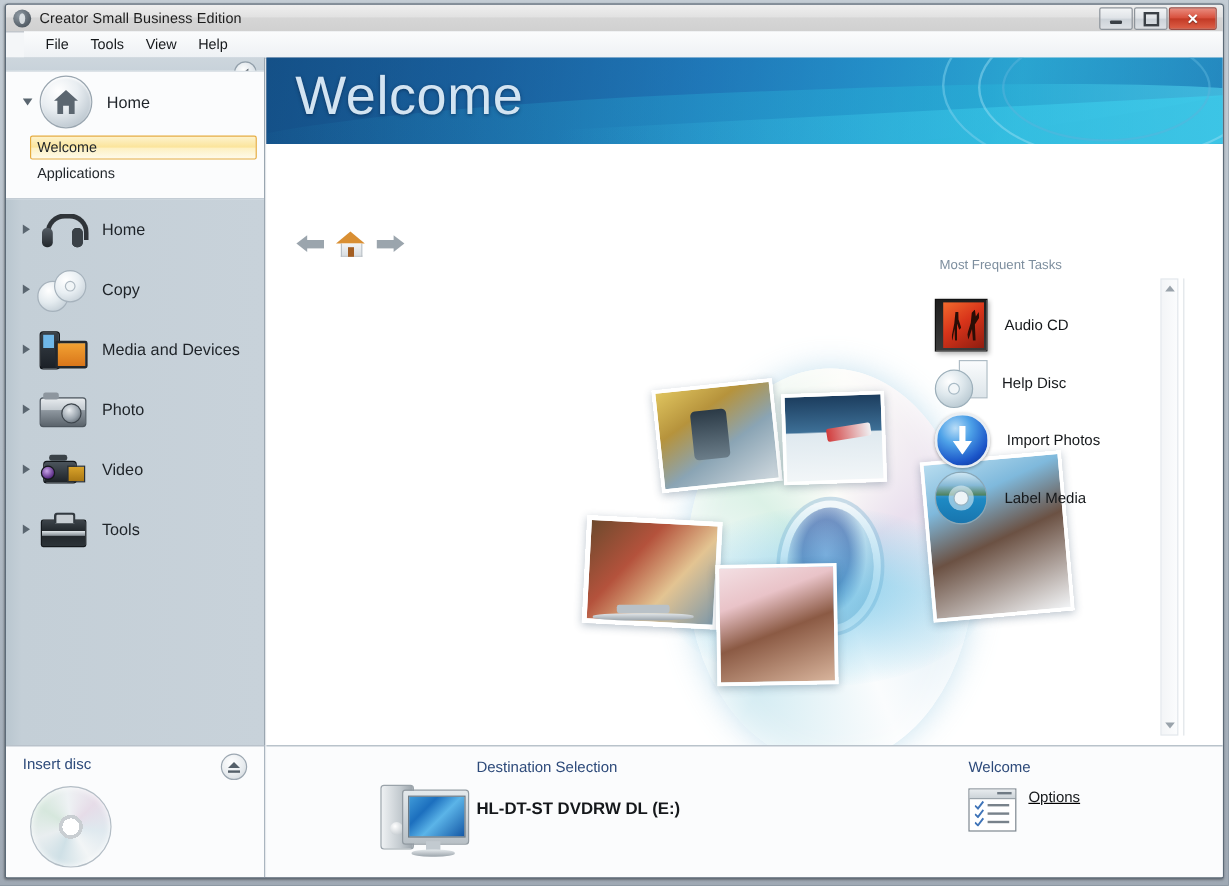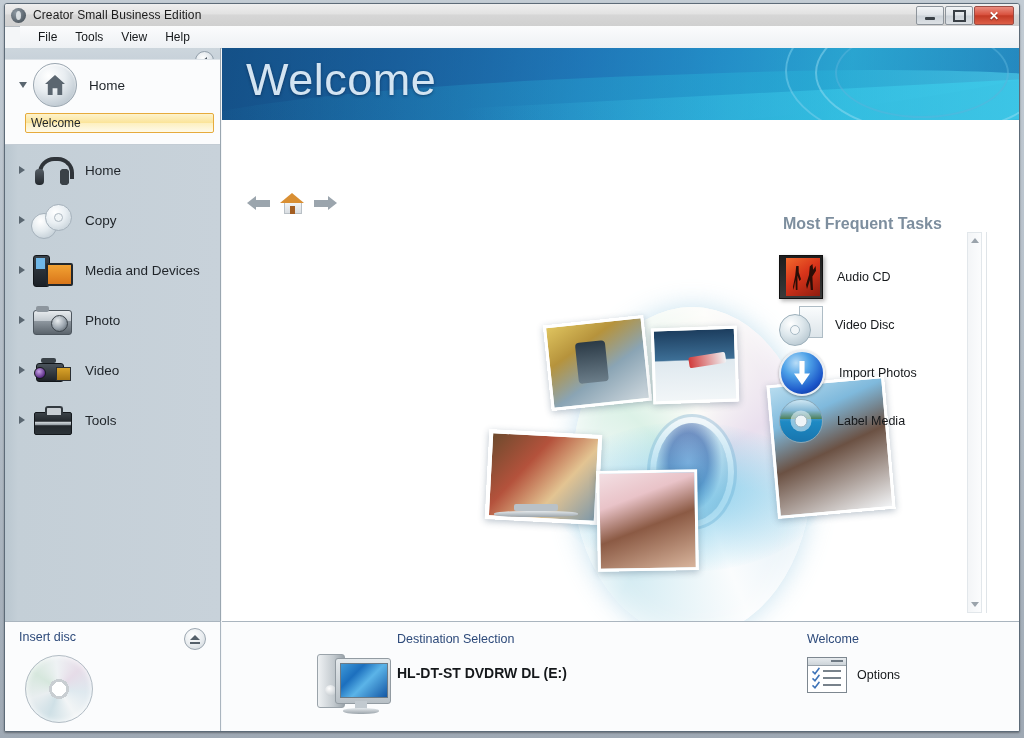--- a/index.html
+++ b/index.html
@@ -225,21 +225,21 @@
      background:linear-gradient(to right,#f3f5f7,#fbfcfd);border:1px solid #e2e7eb;box-sizing:border-box;}
   .vsarr{position:absolute;left:0;right:0;height:15px;display:flex;align-items:center;justify-content:center;cursor:pointer;}
   .vsarr.up{top:0;}.vsarr.dn{bottom:0;}
   .vsarr i{width:0;height:0;border-left:4px solid transparent;border-right:4px solid transparent;}
   .vsarr.up i{border-bottom:5px solid #9aa3ab;}
   .vsarr.dn i{border-top:5px solid #9aa3ab;}
   .divline{position:absolute;right:32px;top:112px;bottom:8px;width:1px;background:#dfe4e8;}
 
   
   .tasks{position:absolute;right:10px;top:95px;width:262px;}
-  .tasks h3{margin:0 0 20px 36px;font-size:16px;font-weight:bold;color:#7d8e9e;}
+  .tasks h3{margin:0 0 20px 36px;font-size:11px;font-weight:normal;color:#7d8e9e;}
   .task{display:flex;align-items:center;height:48px;margin-left:32px;cursor:pointer;}
   .tico{width:42px;height:42px;position:relative;flex:0 0 auto;margin-right:14px;}
   .tlabel{font-size:12.5px;color:#15181b;}
 
   
   .t-audio{background:linear-gradient(to bottom,#1d1d1d,#3a3a3a);border:1px solid #111;
      box-shadow:2px 2px 4px rgba(0,0,0,.3);}
   .t-audio:after{content:"";position:absolute;left:6px;top:2px;right:2px;bottom:2px;
      background:linear-gradient(145deg,#f26a2d 0%,#d8341a 45%,#8e1d10 100%);}
   .t-audio .d1,.t-audio .d2{position:absolute;z-index:2;background:#2a0d06;}
@@ -295,21 +295,21 @@
      background:linear-gradient(to bottom,#e4e9ec,#b8c0c6);border:1px solid #929b a2;border:1px solid #929ba2;}
   .screen{position:absolute;left:4px;top:4px;width:46px;height:33px;
      background:linear-gradient(135deg,#3f9ad8 0%,#1c6fbe 30%,#5bb4e8 55%,#1457a5 100%);border:1px solid #6b7a86;}
   .monstand{position:absolute;left:38px;top:49px;width:12px;height:9px;background:#c2cad0;}
   .monfoot{position:absolute;left:26px;top:56px;width:36px;height:6px;border-radius:45%;
      background:linear-gradient(to bottom,#e4e9ec,#9aa3aa);}
   .destname{position:absolute;left:175px;top:43px;font-size:14px;font-weight:bold;color:#15181b;}
 
   .welc{position:absolute;left:585px;top:10px;}
   .welc .hd{font-size:12.5px;color:#2d4a7a;}
-  .optrow{display:flex;align-items:center;margin-top:11px;cursor:pointer;}
+  .optrow{display:flex;margin-top:11px;cursor:pointer;text-decoration:underline;}
   .optico{width:38px;height:34px;position:relative;margin-right:10px;flex:0 0 auto;
      background:#fff;border:1px solid #7d8790;}
   .optico .bar{position:absolute;left:0;top:0;right:0;height:7px;
      background:linear-gradient(to bottom,#e7ebee,#cdd4d9);border-bottom:1px solid #9aa3aa;}
   .optico .bar:after{content:"";position:absolute;right:3px;top:2px;width:12px;height:2px;
      background:#6f7a84;box-shadow:0 0 0 0 #6f7a84;}
   .optico .ln{position:absolute;left:15px;height:2px;background:#78828b;width:18px;}
   .optico .l1{top:12px;}.optico .l2{top:19px;}.optico .l3{top:26px;}
   .optico .ck{position:absolute;left:4px;width:8px;height:8px;background:#3f74b8;
      clip-path:polygon(12% 48%,0 62%,38% 100%,100% 18%,86% 4%,36% 70%);}
@@ -355,20 +355,21 @@
      </div>
 
      <div class="group open">
        <div class="grow">
          <div class="tri down"></div>
          <div class="gicon ic-home"></div>
          <div class="glabel">Home</div>
        </div>
        <div class="subs">
          <div class="sub active">Welcome</div>
+         <div class="sub">Applications</div>
        </div>
      </div>
 
      <div class="group">
        <div class="grow">
          <div class="tri"></div>
          <div class="gicon ic-head"></div>
          <div class="glabel">Home</div>
        </div>
      </div>
@@ -495,21 +496,21 @@
                 </div>
            <div class="tlabel">Audio CD</div>
          </div>
 
 
 
          <div class="task">
            <div class="tico t-data">
                   <span class="hole"></span>
                 </div>
-           <div class="tlabel">Video Disc</div>
+           <div class="tlabel">Help Disc</div>
          </div>
 
          <div class="task">
            <div class="tico t-orb">
                   <span class="ar"></span>
                 </div>
            <div class="tlabel">Import Photos</div>
          </div>
 
          <div class="task">

